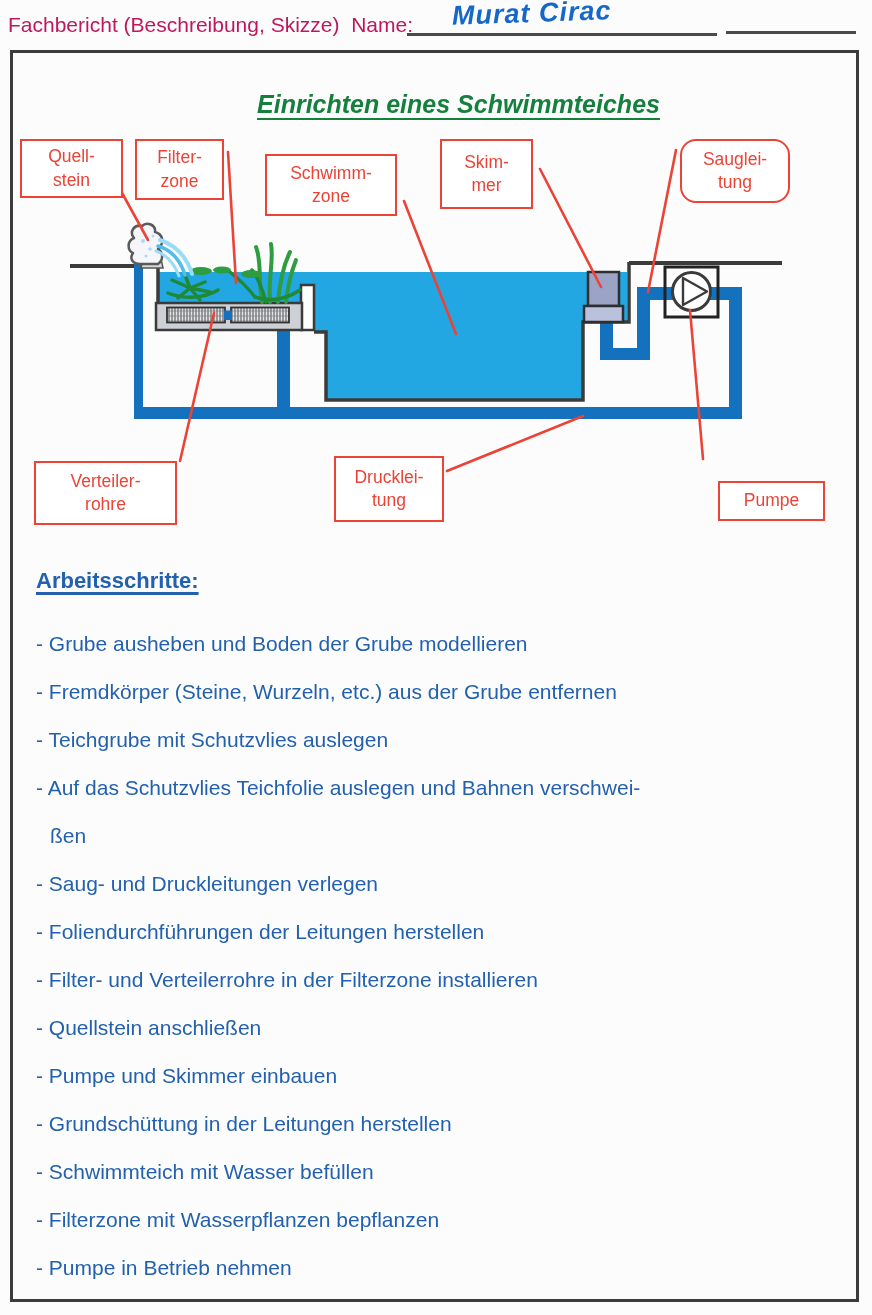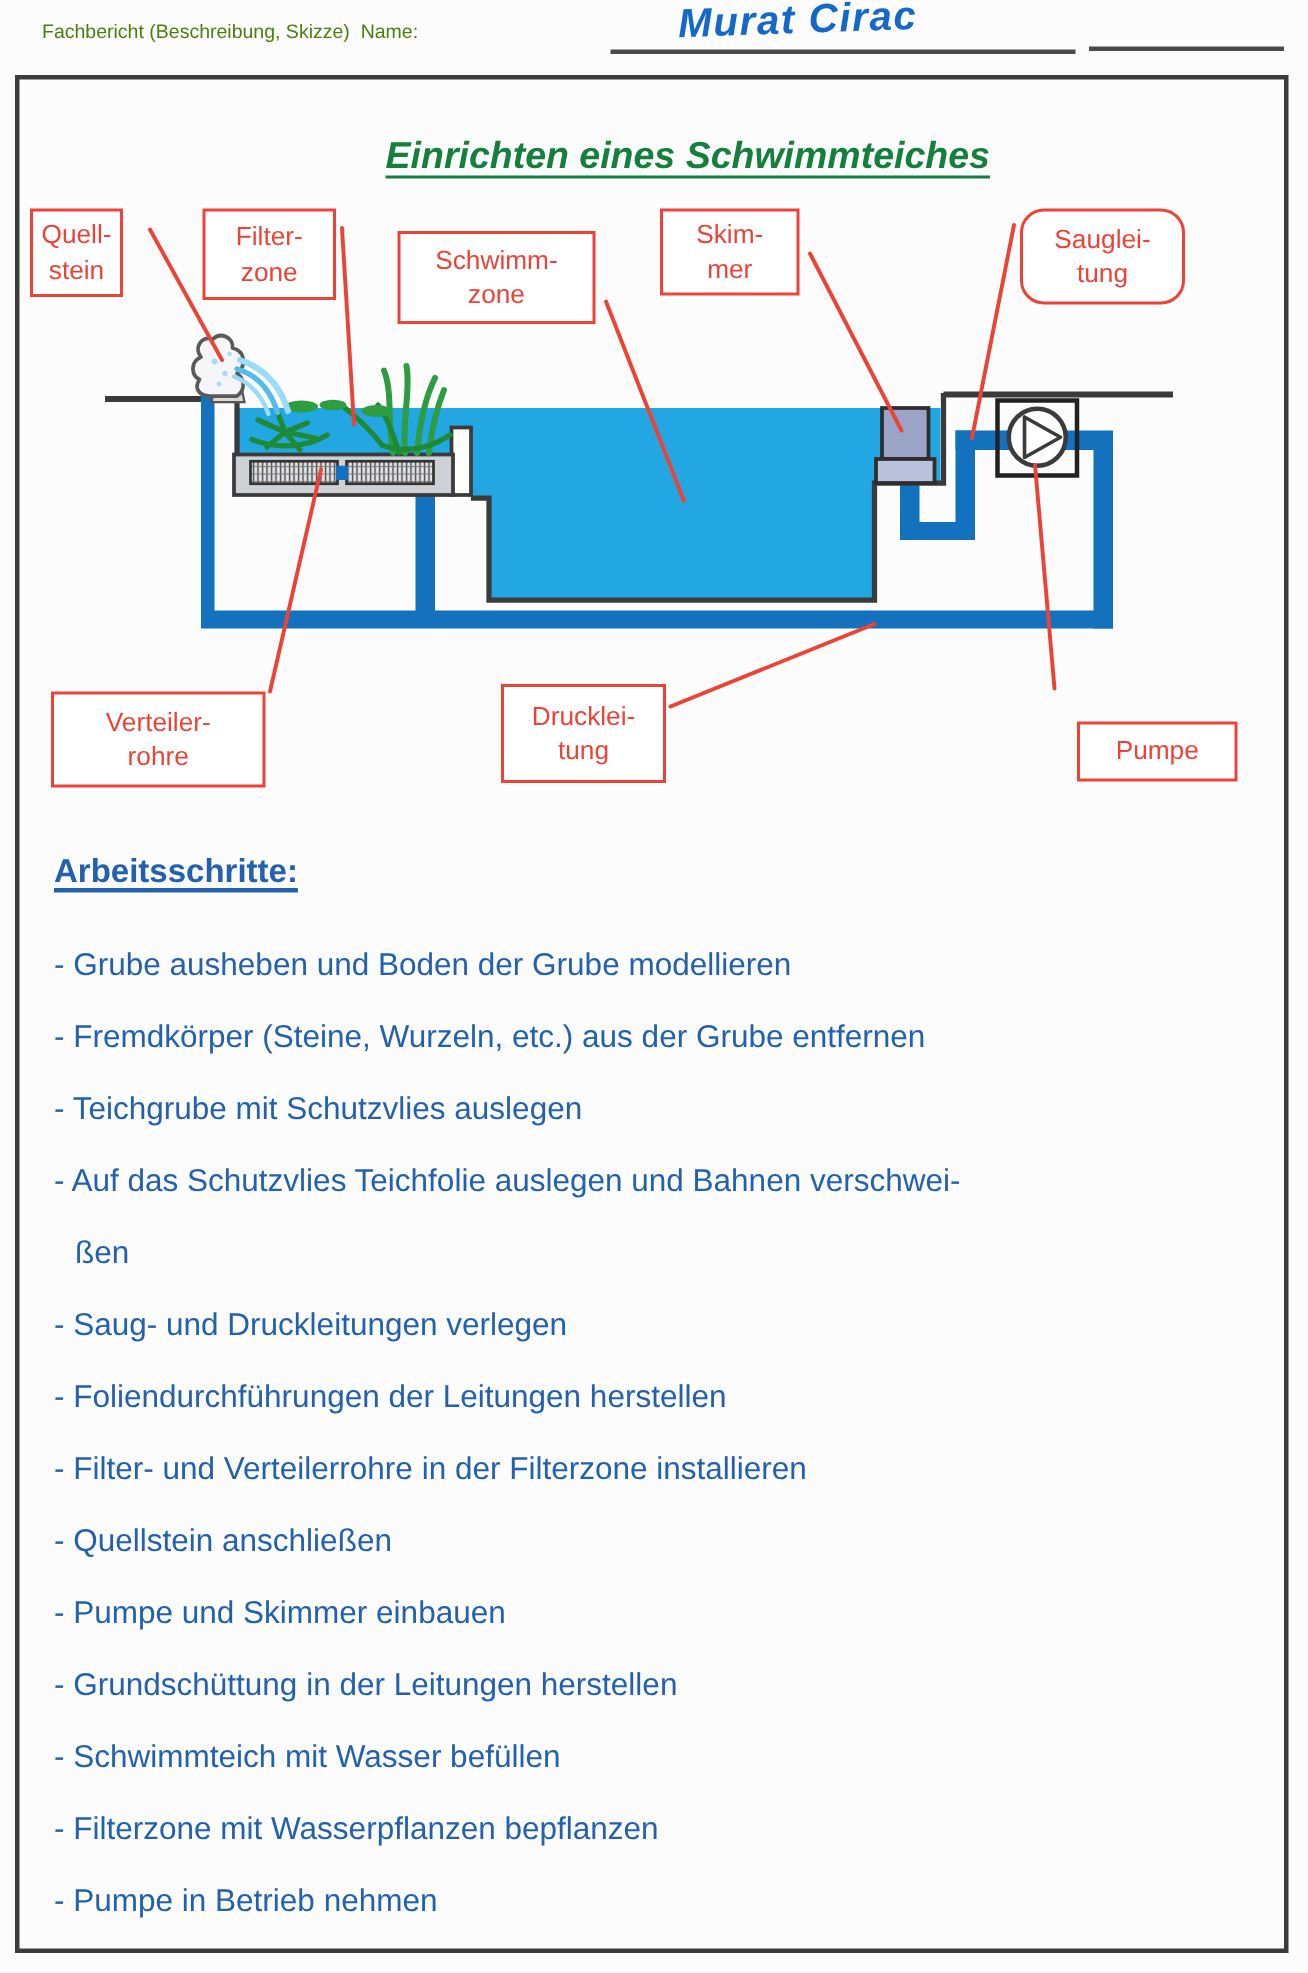--- a/index.html
+++ b/index.html
@@ -1,20 +1,20 @@
 <!DOCTYPE html>
 <html><head>
 <meta charset="utf-8">
 <style>
   html,body{margin:0;padding:0;background:#e9e9e9;}
   .page{position:relative;width:872px;height:1315px;background:#FCFCFC;
         font-family:"Liberation Sans", sans-serif;overflow:hidden;}
 
   
-  .hdr-label{position:absolute;left:8px;top:13px;font-size:13px;color:#4d7c0f;white-space:pre;margin-left:20px;}
+  .hdr-label{position:absolute;left:8px;top:13px;font-size:21px;color:#be185d;white-space:pre;}
   .hdr-name{position:absolute;left:452px;top:-2px;font-size:27px;font-weight:bold;font-style:italic;
             color:#1668C8;transform:rotate(-2deg);letter-spacing:1px;}
   .hdr-line{position:absolute;height:3px;background:#4A4A4A;}
   .hdr-line.main{left:407px;top:33px;width:310px;}
   .hdr-line.right{left:726px;top:31px;width:130px;}
 
   
   .frame{position:absolute;left:10px;top:50px;width:849px;height:1252px;
          border:3px solid #3C3C3C;box-sizing:border-box;}
 
@@ -23,24 +23,24 @@
          font-size:25px;font-weight:bold;font-style:italic;color:#15803d;
          text-decoration:underline;text-decoration-thickness:2px;text-underline-offset:5px;padding-left:24px;}
 
   
   .art{position:absolute;left:0;top:0;width:872px;height:1315px;pointer-events:none;}
 
   
   .rlabel{position:absolute;border:2.5px solid #EC4337;background:#FFFFFF;color:#EC4337;
           display:flex;align-items:center;justify-content:center;text-align:center;
           white-space:pre-line;font-size:17.5px;line-height:1.32;box-sizing:border-box;}
-  .lb-quellstein{left:20px;top:139px;width:62px;height:59px;}
+  .lb-quellstein{left:20px;top:139px;width:103px;height:59px;}
   .lb-filterzone{left:135px;top:139px;width:89px;height:61px;}
   .lb-schwimmzone{left:265px;top:154px;width:132px;height:62px;}
-  .lb-skimmer{left:440px;top:139px;width:93px;height:58px;}
+  .lb-skimmer{left:440px;top:139px;width:93px;height:70px;}
   .lb-saugleitung{left:680px;top:139px;width:110px;height:64px;border-radius:16px;}
   .lb-verteilerrohre{left:34px;top:461px;width:143px;height:64px;}
   .lb-druckleitung{left:334px;top:456px;width:110px;height:66px;}
   .lb-pumpe{left:718px;top:481px;width:107px;height:40px;}
 
   
   .steps-head{position:absolute;left:36px;top:568px;font-size:22px;font-weight:bold;color:#2361AE;
               text-decoration:underline;text-decoration-thickness:2.5px;text-underline-offset:4px;}
   .steps{position:absolute;left:36px;top:620px;width:780px;margin:0;padding:0;list-style:none;}
   .steps li{font-size:21px;line-height:48px;color:#2361AE;white-space:pre-line;

